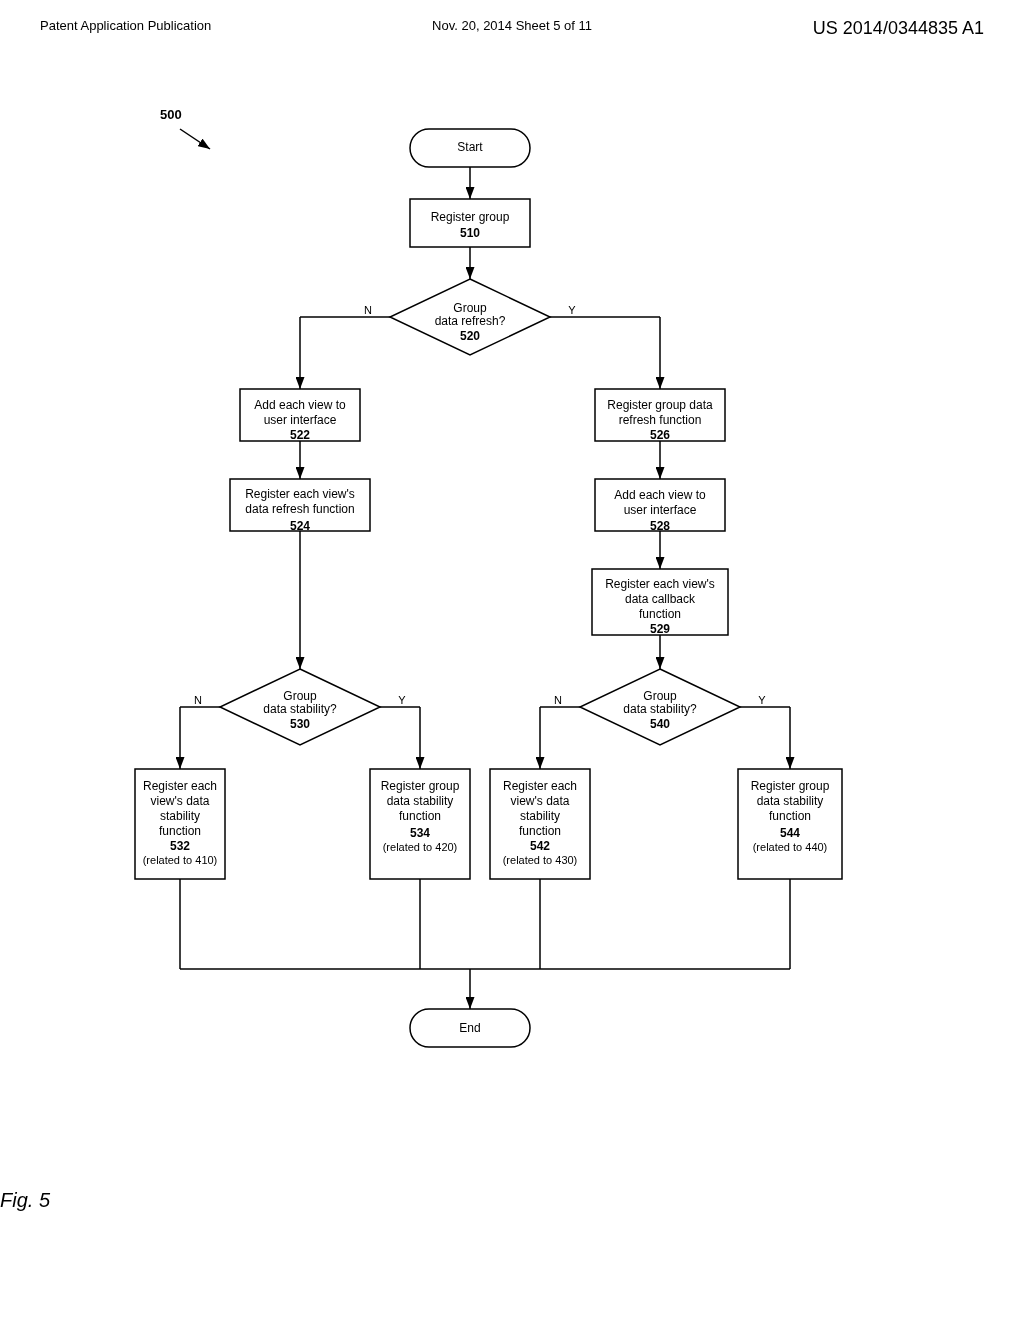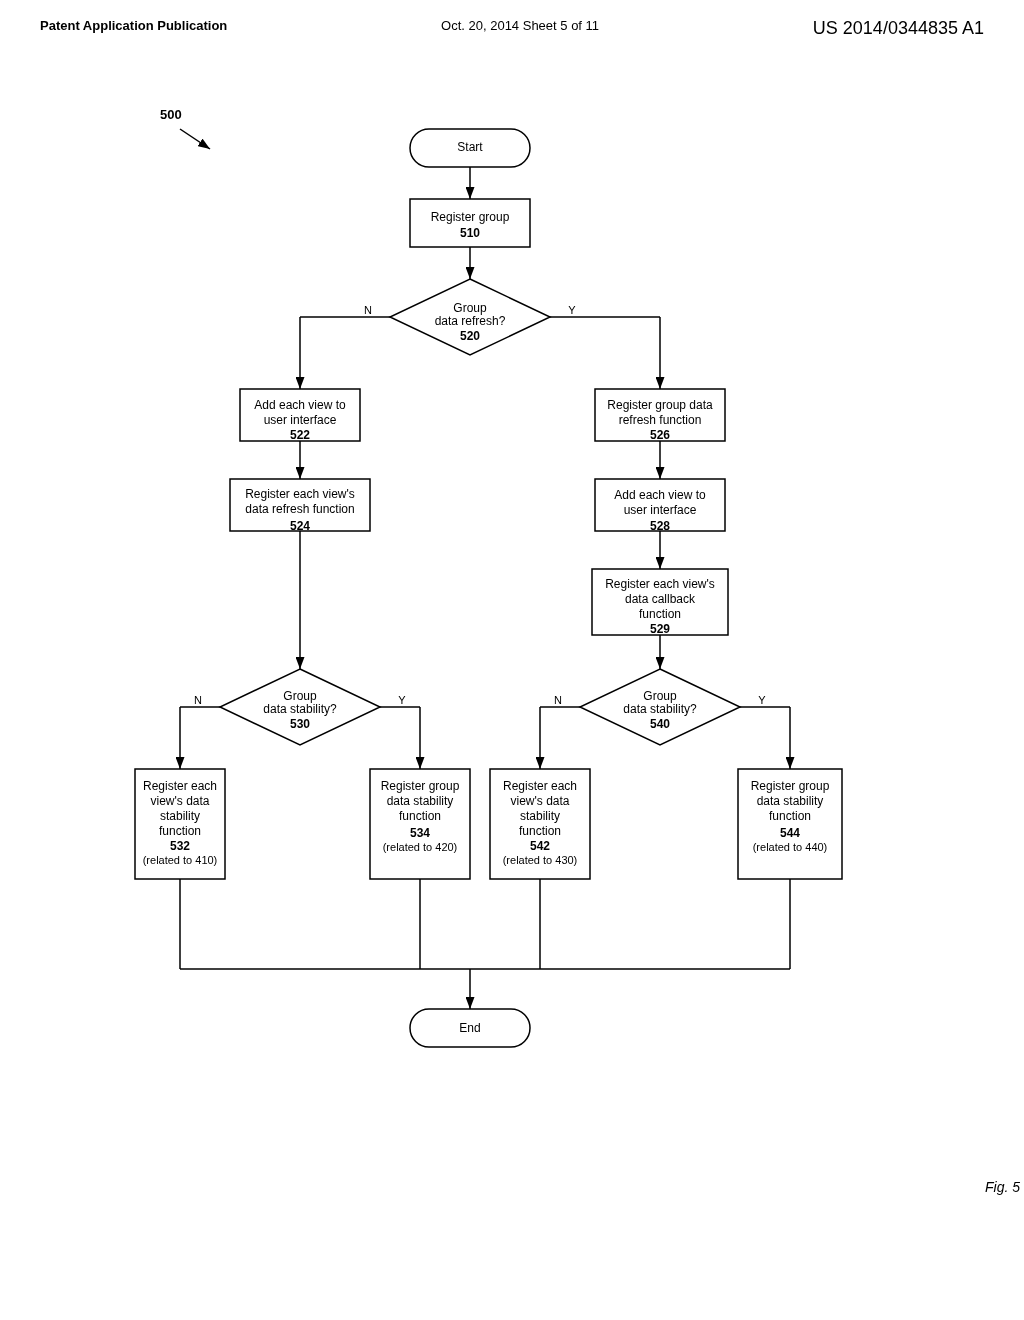--- a/index.html
+++ b/index.html
@@ -12,58 +12,58 @@
     }
 
     .header {
       display: flex;
       justify-content: space-between;
       padding: 18px 40px 10px 40px;
       font-size: 13px;
       border-bottom: none;
     }
 
-    .header-left { font-weight: bold; }
+    .header-left { font-weight: normal; }
     .header-center { font-size: 13px; }
     .header-right { font-size: 18px; }
 
     .diagram-area {
       position: relative;
       width: 100%;
       padding: 20px 4px 60px 0;
     }
 
     svg.flowchart {
       display: block;
       margin: 0 auto;
       width: 820px;
       height: 1100px;
     }
 
     .fig-caption {
-      text-align: right;
-      font-size: 14px;
+      text-align: left;
+      font-size: 20px;
       font-style: italic;
-      margin-top: 10px;
+      margin-top: 20px;
     }
 
     
     .box { fill: #fff; stroke: #000; stroke-width: 1.5; }
     .diamond { fill: #fff; stroke: #000; stroke-width: 1.5; }
     text.label { font-size: 12px; font-family: Arial, sans-serif; text-anchor: middle; dominant-baseline: middle; }
     text.small { font-size: 11px; font-family: Arial, sans-serif; text-anchor: middle; }
     text.bold { font-weight: bold; }
     text.side-label { font-size: 11px; font-family: Arial, sans-serif; text-anchor: middle; }
   </style>
 </head>
 <body>
 
 <div class="header">
   <span class="header-left">Patent Application Publication</span>
-  <span class="header-center">Oct. 20, 2014   Sheet 5 of 11</span>
+  <span class="header-center">Nov. 20, 2014   Sheet 5 of 11</span>
   <span class="header-right">US 2014/0344835 A1</span>
 </div>
 
 <div class="diagram-area">
   <svg class="flowchart" viewBox="0 0 820 1100">
     <defs>
       <marker id="arrowhead" markerWidth="8" markerHeight="6" refX="8" refY="3" orient="auto">
         <polygon points="0 0, 8 3, 0 6" fill="#000"></polygon>
       </marker>
     </defs>

